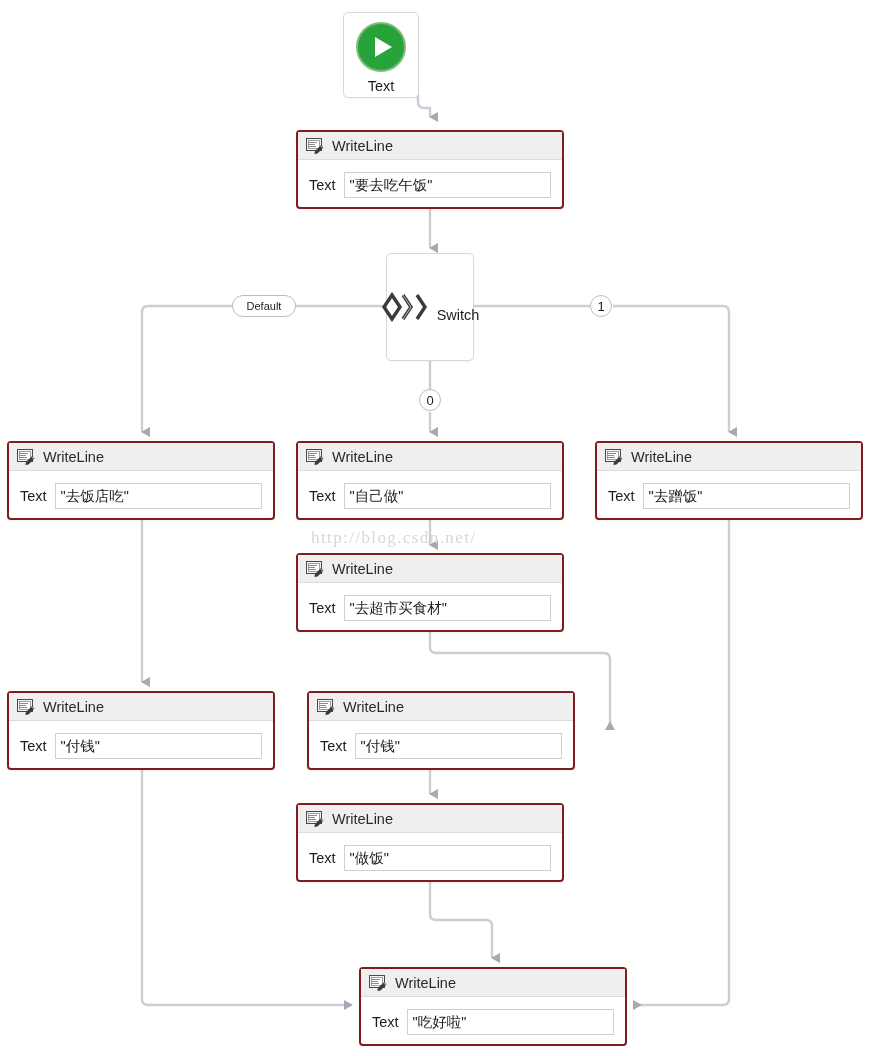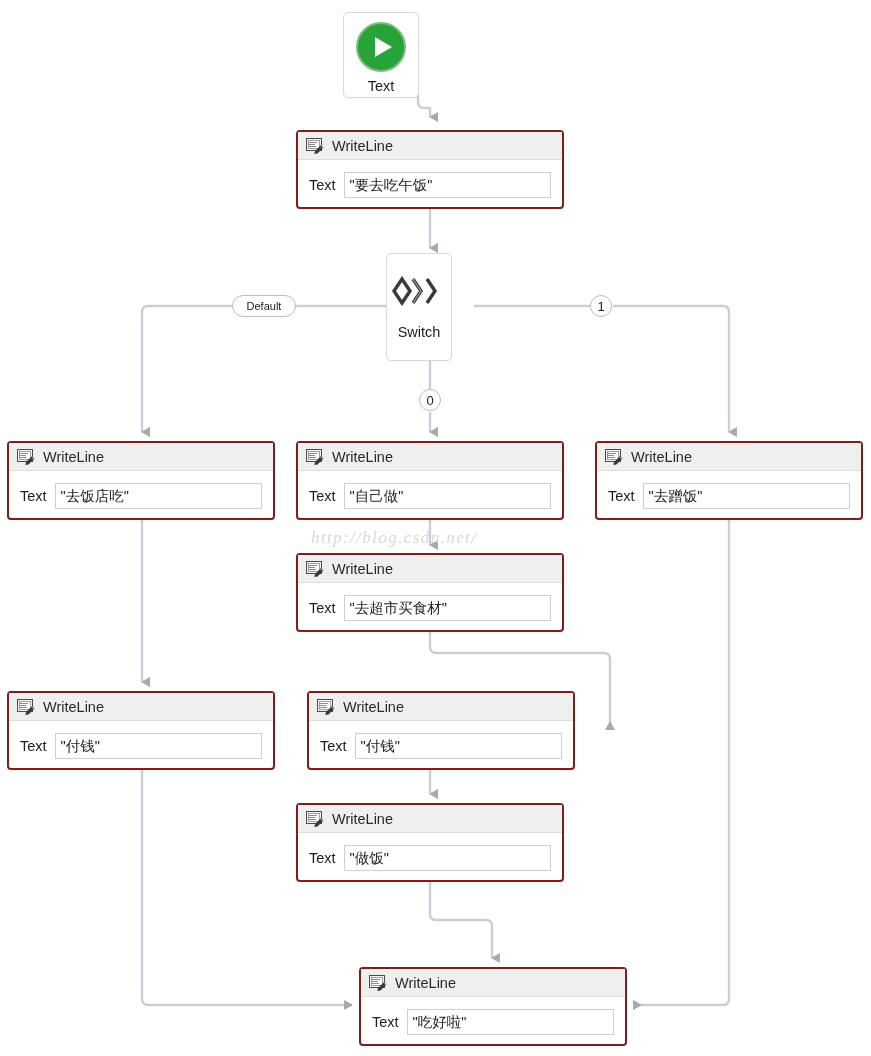--- a/index.html
+++ b/index.html
@@ -57,28 +57,28 @@
   }
   .start-label {
     margin-top: 6px;
     font-size: 14.5px;
     color: #1c1c1c;
     line-height: 16px;
   }
   
   .switch-node {
     position: absolute;
-    width: 66px;
+    width: 88px;
     height: 108px;
     background: #ffffff;
     border: 1px solid #d7d7dd;
     border-radius: 5px;
     box-sizing: border-box;
     display: flex;
-    flex-direction: column;
+    flex-direction: row;
     align-items: center;
     justify-content: center;
     box-shadow: 0 1px 1px rgba(0,0,0,0.04);
   }
   .switch-icon {
     width: 56px; height: 34px;
     display: flex;
     align-items: center;
     justify-content: center;
   }
@@ -228,21 +228,21 @@
       <path d="M 430 882 L 430 914 Q 430 920 436 920 L 486 920 Q 492 920 492 926 L 492 958" marker-end="url(#arrowDown)"></path>
 
       <path d="M 142 520 L 142 682" marker-end="url(#arrowDown)"></path>
 
       <path d="M 142 770 L 142 999 Q 142 1005 148 1005 L 352 1005" marker-end="url(#arrowRight)"></path>
 
       <path d="M 729 520 L 729 999 Q 729 1005 723 1005 L 634 1005" marker-end="url(#arrowLeft)"></path>
     </g>
   </svg>
 
-  <div class="watermark" style="left:311px; top:528px;font-style:italic;">http://blog.csdn.net/</div>
+  <div class="watermark" style="left:311px; top:528px;">http://blog.csdn.net/</div>
 
   <div class="start-node" style="left:343px; top:12px;">
     <div class="start-circle">
       <div class="start-triangle"></div>
     </div>
     <div class="start-label">Text</div>
   </div>
 
   <div class="switch-node" style="left:386px; top:253px;">
     <div class="switch-icon">

